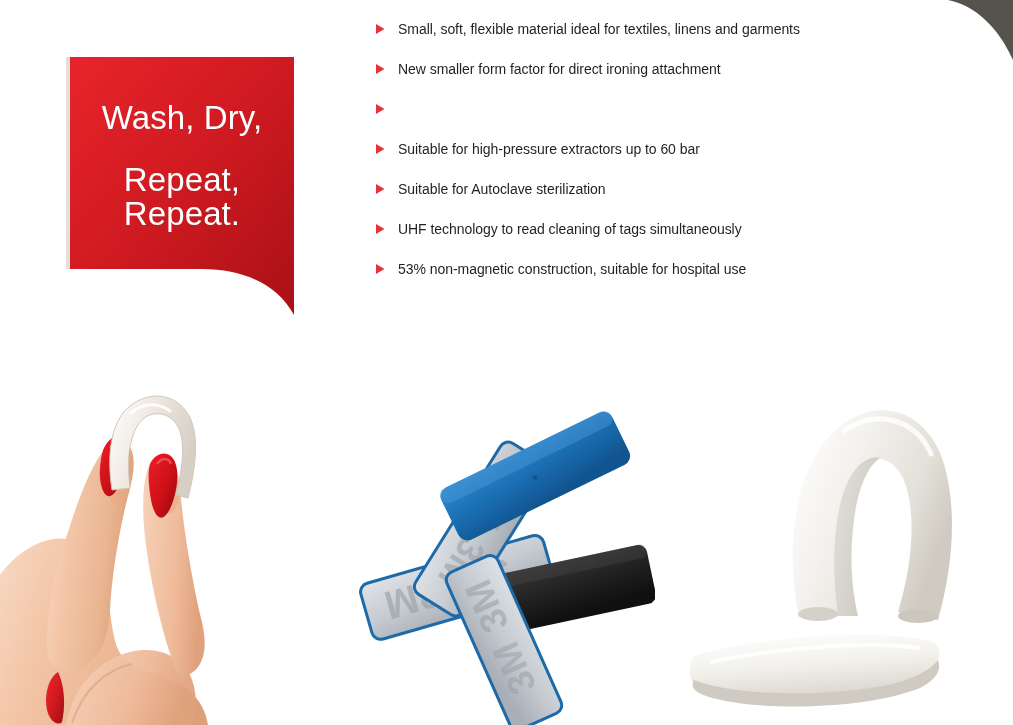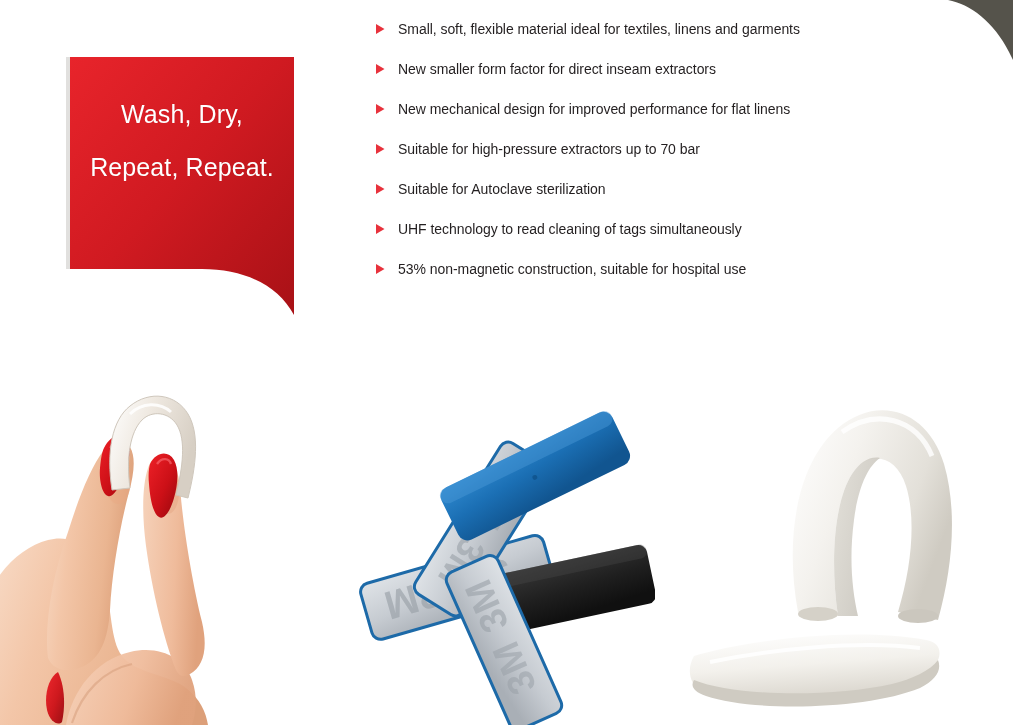--- a/index.html
+++ b/index.html
@@ -40,21 +40,21 @@
   }
   #callout svg { display: block; width: 232px; height: 262px; }
 
   #callout-text {
     position: absolute;
     left: 0;
     top: 44px;
     width: 232px;
     text-align: center;
     color: #ffffff;
-    font-size: 25px;
+    font-size: 33px;
     font-weight: 400;
     line-height: 1.05;
     letter-spacing: 0.1px;
     text-shadow: 0 0 1px rgba(0,0,0,.12);
   }
   #callout-text .line-1 { display: block; }
   #callout-text .line-2 { display: block; margin-top: 27px; }
 
   
   #bullets {
@@ -139,40 +139,39 @@
       </span>
       <span class="bullet-label">Small, soft, flexible material ideal for textiles, linens and garments</span>
     </div>
 
     <div class="bullet-row">
       <span class="bullet-marker">
         <svg width="9" height="10" viewBox="0 0 9 10" aria-hidden="true">
             <path d="M0 0 L8.5 5 L0 10 Z" fill="#e8323c"></path>
           </svg>
       </span>
-      <span class="bullet-label">New smaller form factor for direct inseam extractors</span>
-    </div>
-
-    <div class="bullet-row">
-      <span class="bullet-marker">
-        <svg width="9" height="10" viewBox="0 0 9 10" aria-hidden="true">
-            <path d="M0 0 L8.5 5 L0 10 Z" fill="#e8323c"></path>
-          </svg>
-      </span>
-      <span class="bullet-label">New mechanical design for improved performance for flat linens</span>
-    </div>
-
-
-    <div class="bullet-row">
-      <span class="bullet-marker">
-        <svg width="9" height="10" viewBox="0 0 9 10" aria-hidden="true">
-            <path d="M0 0 L8.5 5 L0 10 Z" fill="#e8323c"></path>
-          </svg>
-      </span>
-      <span class="bullet-label">Suitable for high-pressure extractors up to 70 bar</span>
+      <span class="bullet-label">New smaller form factor for direct ironing attachment</span>
+    </div>
+
+    <div class="bullet-row">
+      <span class="bullet-marker">
+        <svg width="9" height="10" viewBox="0 0 9 10" aria-hidden="true">
+            <path d="M0 0 L8.5 5 L0 10 Z" fill="#e8323c"></path>
+          </svg>
+      </span>
+    </div>
+
+
+    <div class="bullet-row">
+      <span class="bullet-marker">
+        <svg width="9" height="10" viewBox="0 0 9 10" aria-hidden="true">
+            <path d="M0 0 L8.5 5 L0 10 Z" fill="#e8323c"></path>
+          </svg>
+      </span>
+      <span class="bullet-label">Suitable for high-pressure extractors up to 60 bar</span>
     </div>
 
     <div class="bullet-row">
       <span class="bullet-marker">
         <svg width="9" height="10" viewBox="0 0 9 10" aria-hidden="true">
             <path d="M0 0 L8.5 5 L0 10 Z" fill="#e8323c"></path>
           </svg>
       </span>
       <span class="bullet-label">Suitable for Autoclave sterilization</span>
     </div>

